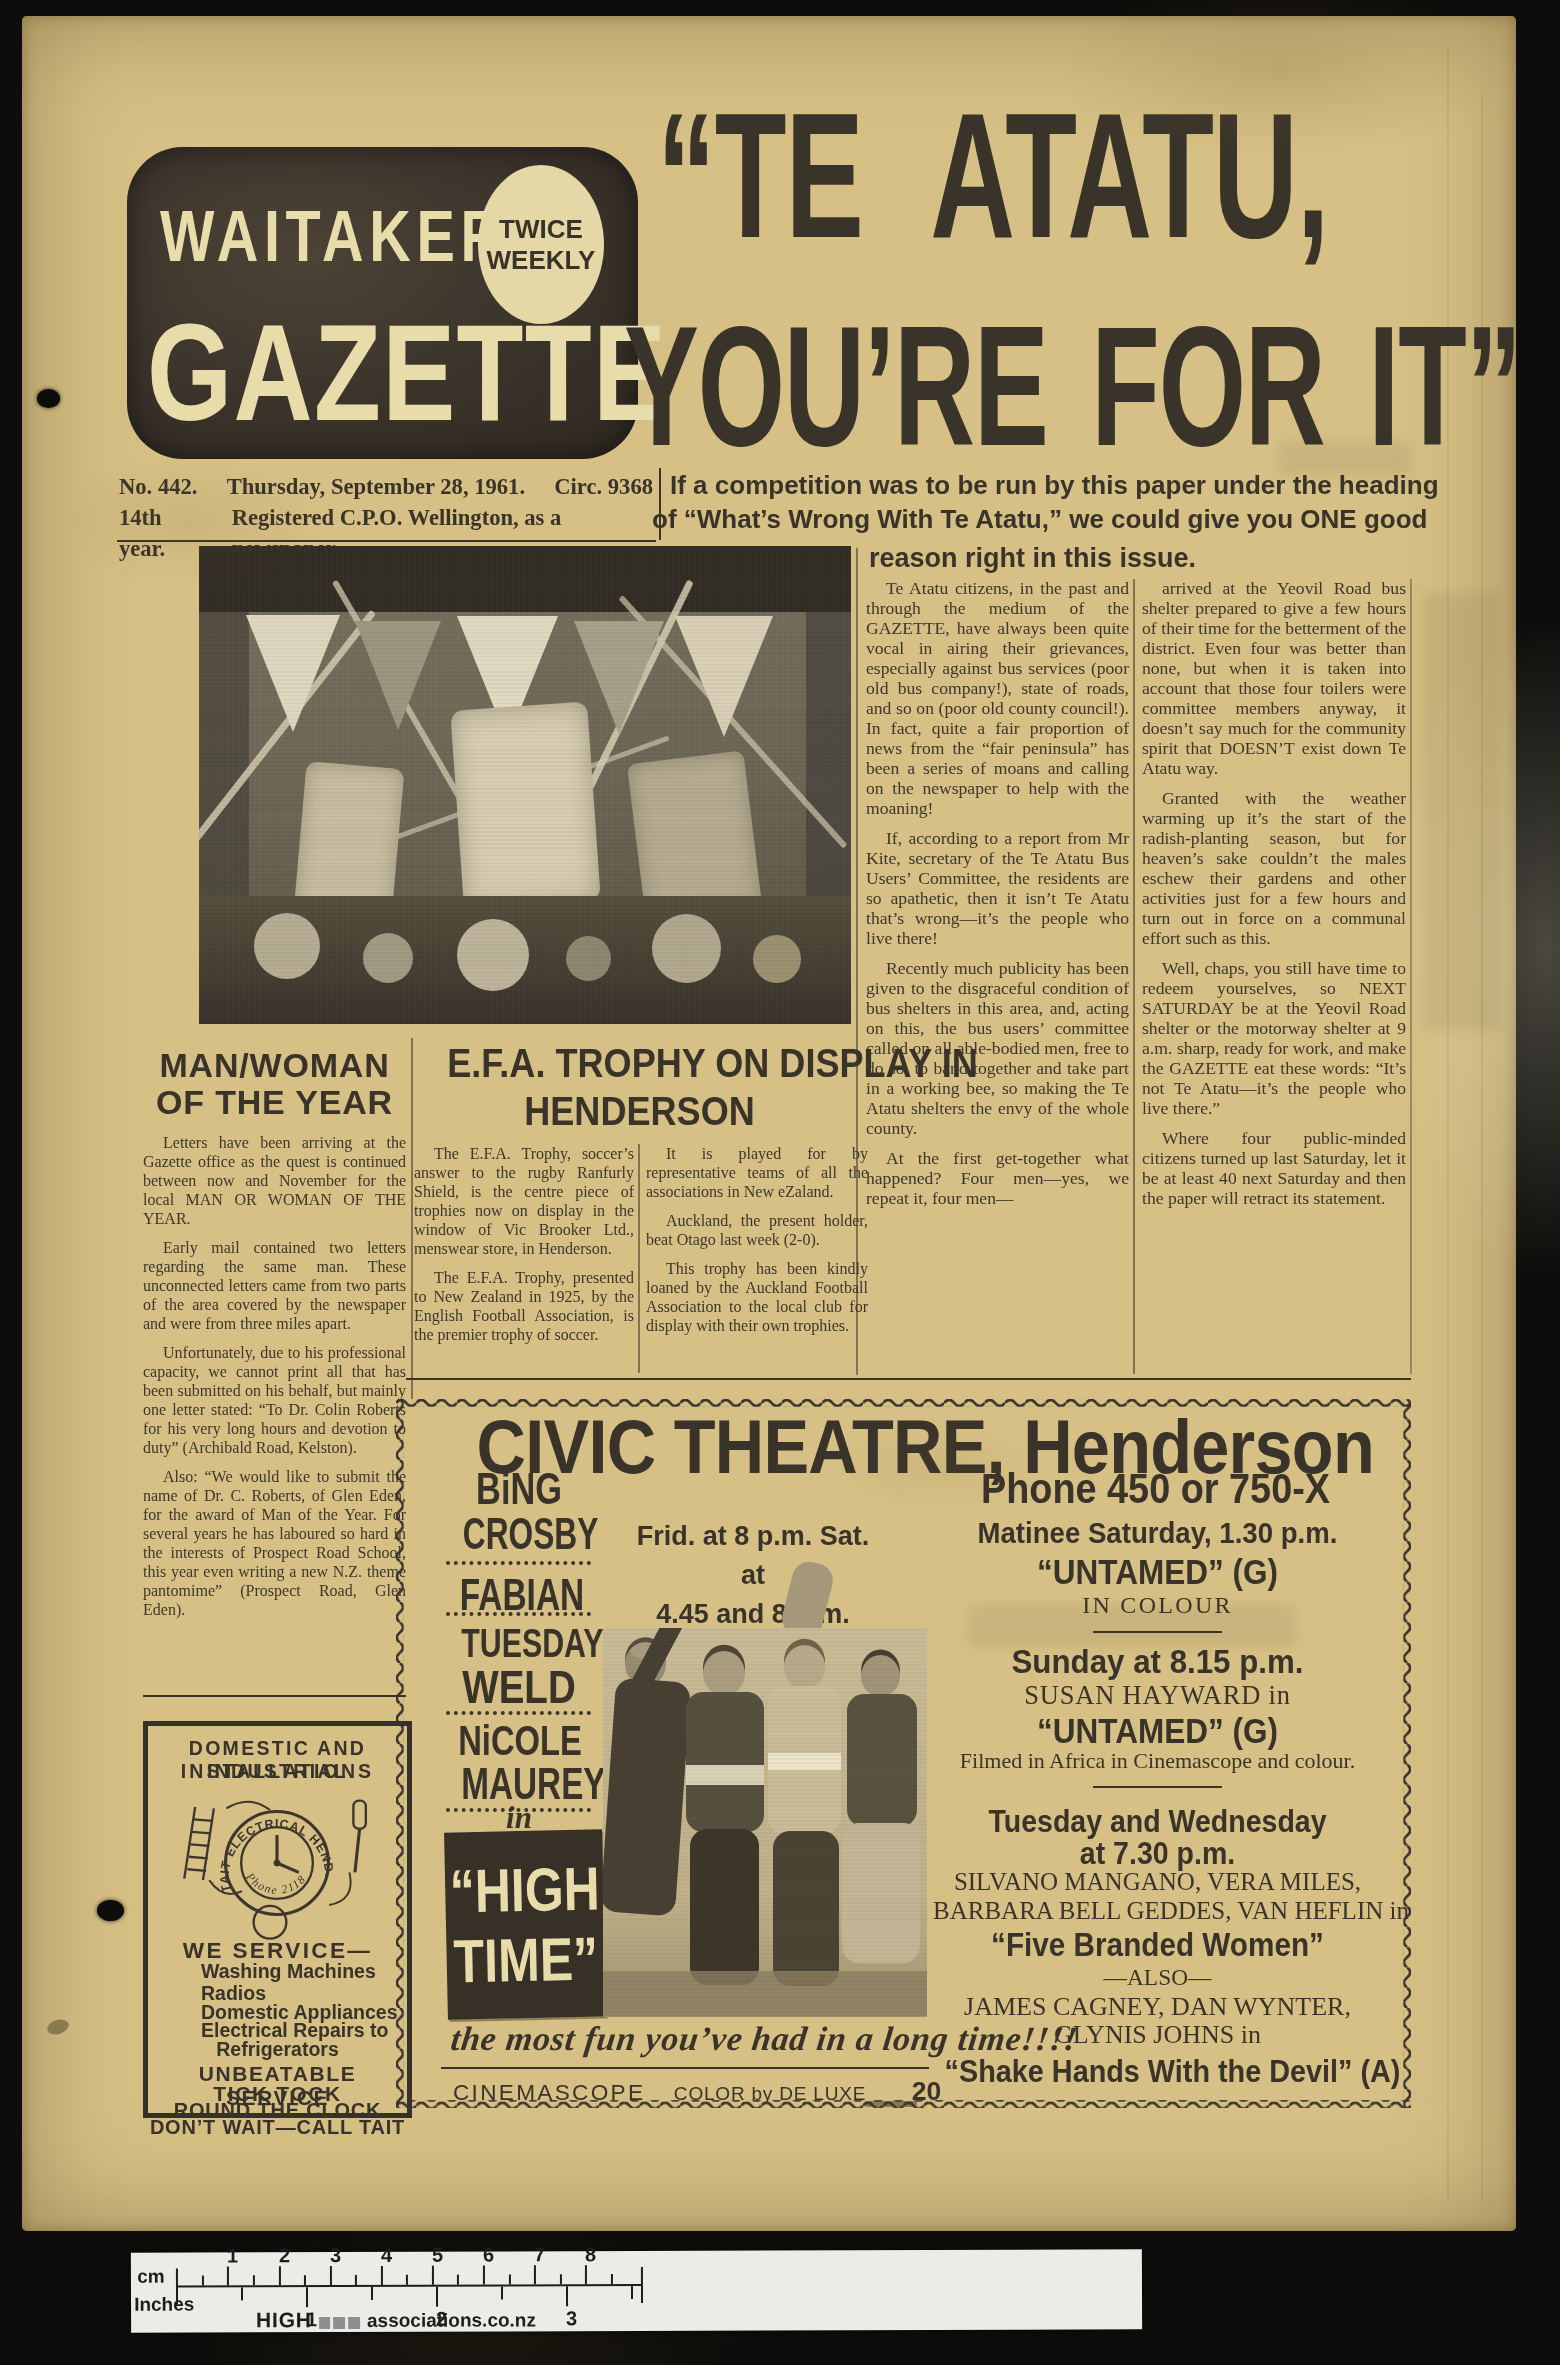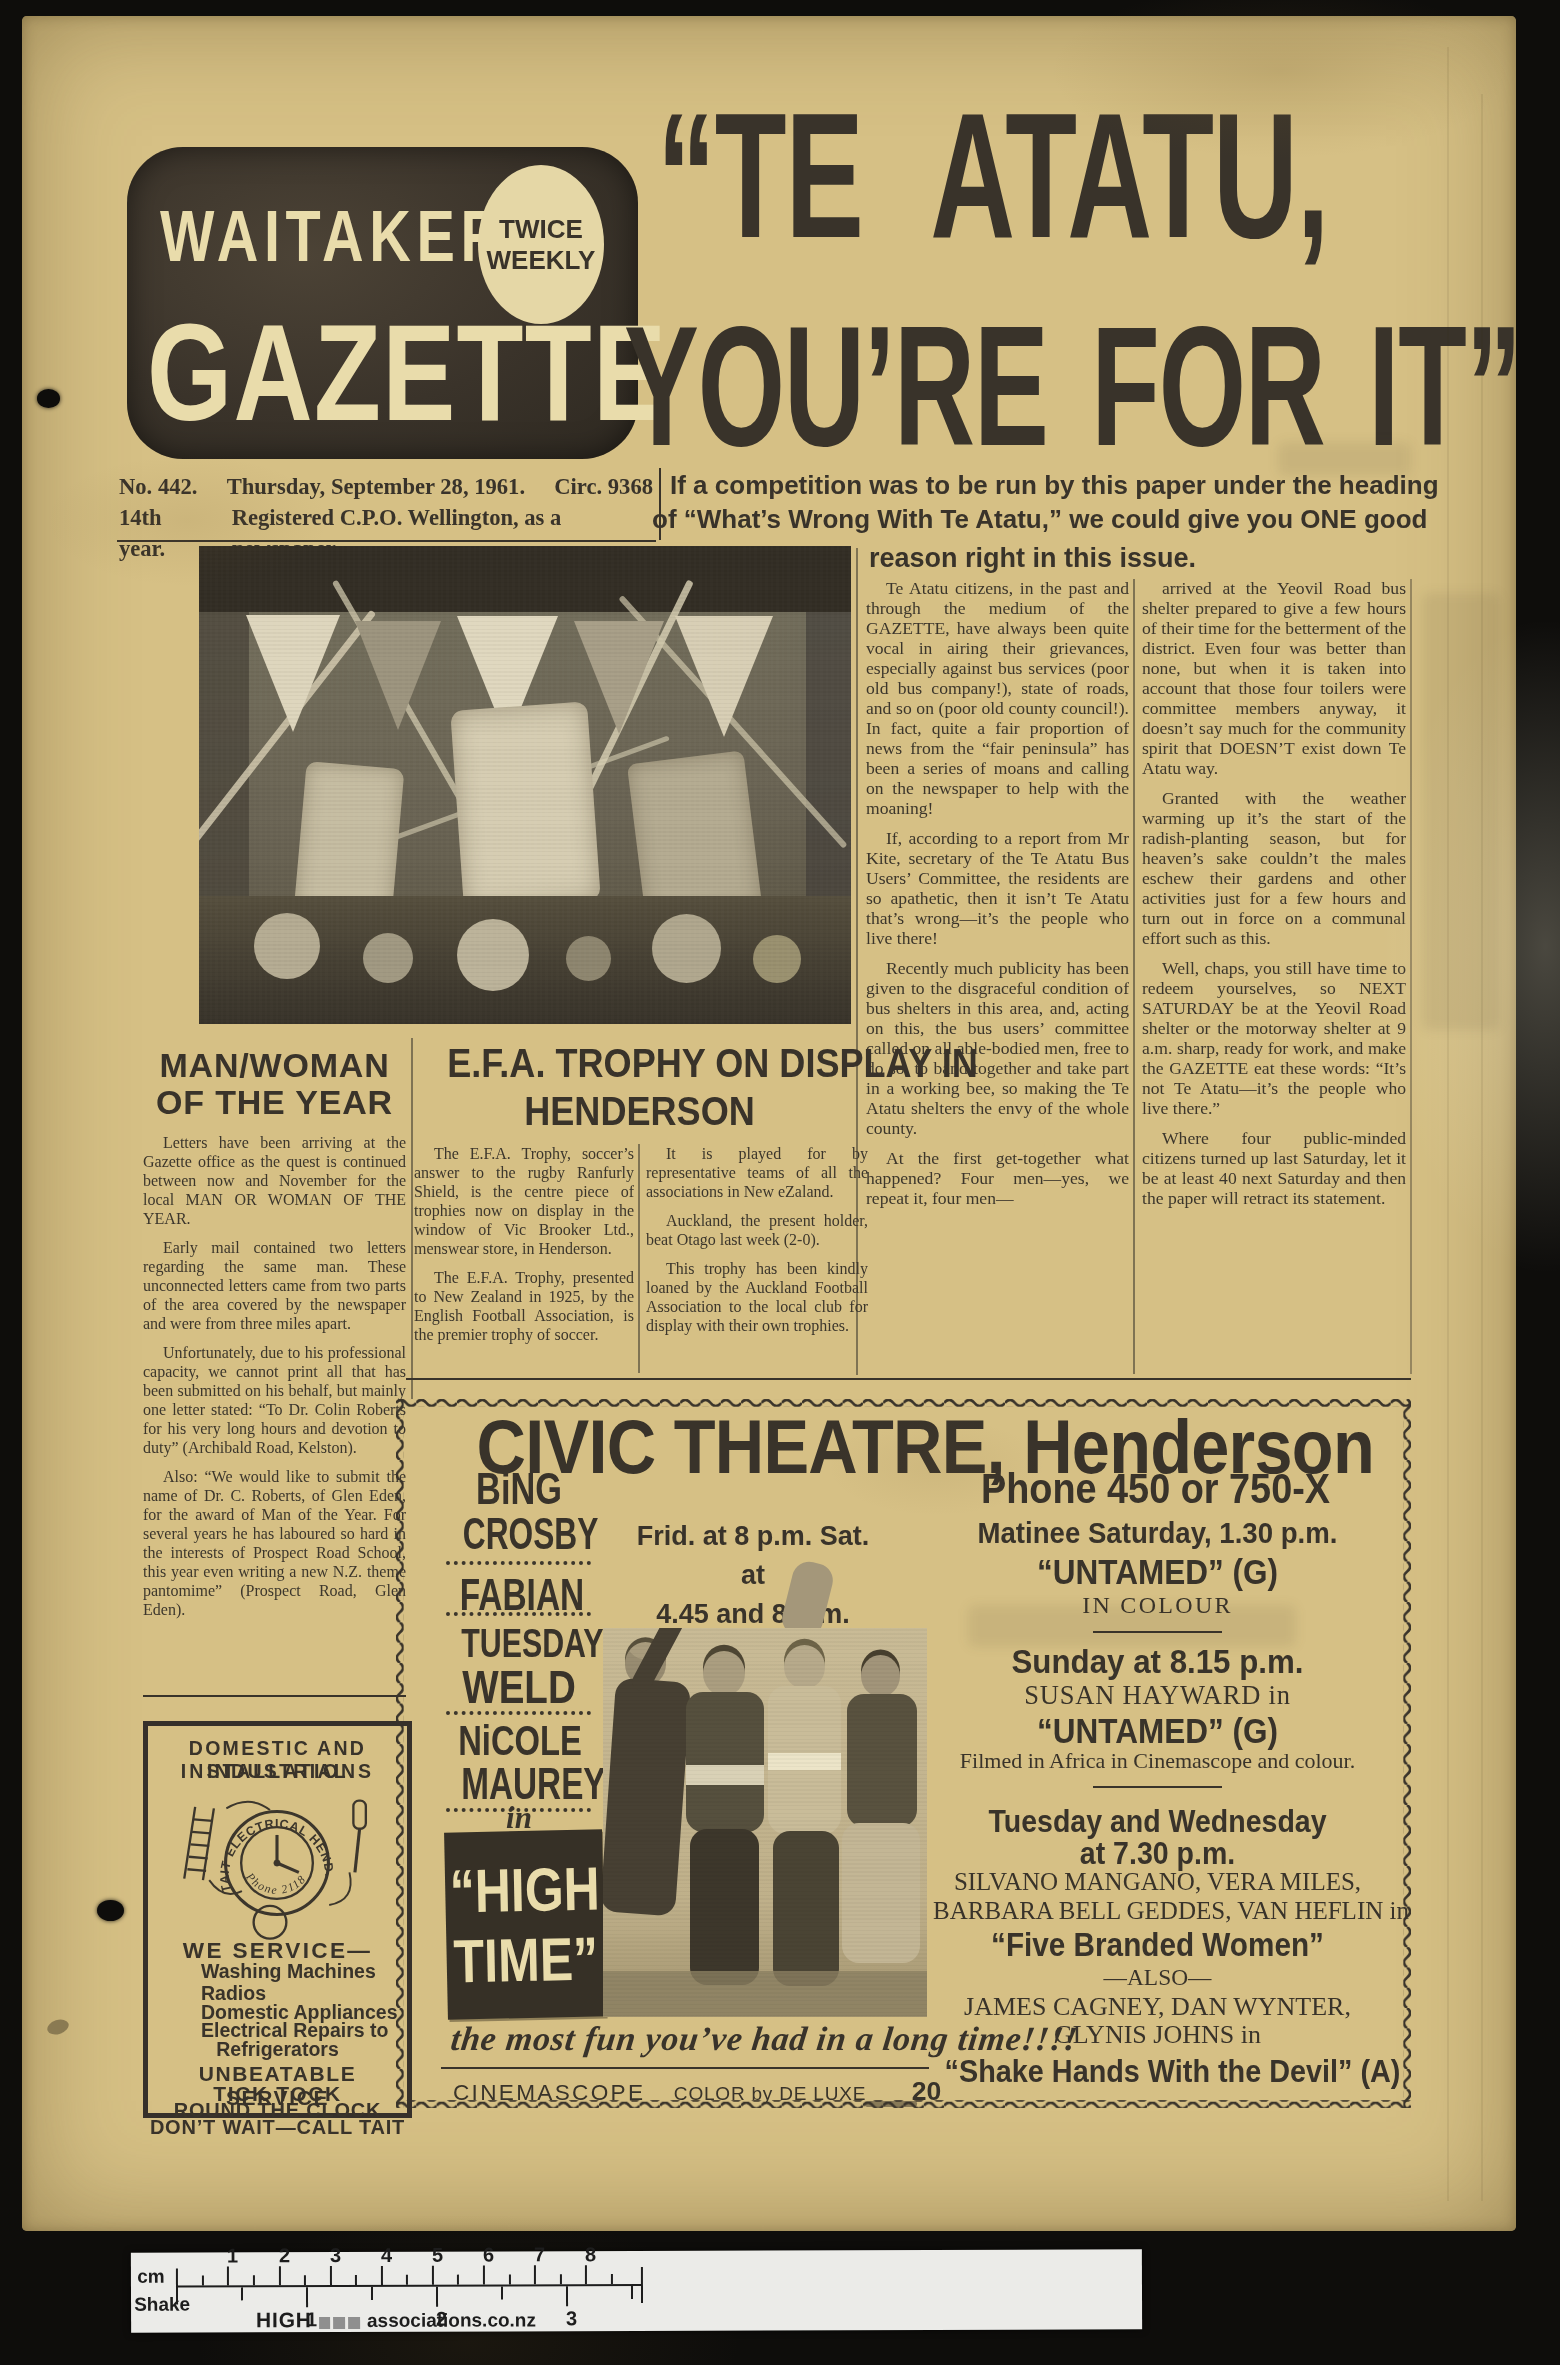--- a/index.html
+++ b/index.html
@@ -330,21 +330,21 @@
   <div class="foldline" style="left:1481px;top:94px;height:2107px;"></div>
   <div class="ghost" style="left:1278px;top:442px;width:133px;height:34px;"></div>
   <div class="ghost" style="left:1422px;top:593px;width:78px;height:437px;"></div>
   <div class="ghost" style="left:968px;top:1605px;width:328px;height:42px;"></div>
   <div class="hole" style="left:37px;top:389px;width:23.4px;height:19px;"></div>
   <div class="hole" style="left:97px;top:1900px;width:26.5px;height:21px;"></div>
   <div class="hole" style="left:47px;top:2020px;width:22px;height:14px;background:#8a7a52;box-shadow:none;transform:rotate(-18deg);"></div>
 
   <div id="rulerstrip">
     <div class="abs sans b" style="left:6.2px;top:12.5px;font-size:19px;color:#1d1d1d;">cm</div>
-    <div class="abs sans b" style="left:3.1px;top:41px;font-size:19px;color:#1d1d1d;">Shake</div>
+    <div class="abs sans b" style="left:3.1px;top:41px;font-size:19px;color:#1d1d1d;">Inches</div>
     <div id="ticks">
         <div class="tick" style="left: 45px; top: 33px; width: 465px; height: 2.3px;"></div>
         <div class="tick" style="left: 45px; top: 15.6px; width: 2.3px; height: 36px;"></div>
         <div class="tick" style="left: 510px; top: 15.6px; width: 2.3px; height: 36px;"></div>
         <div class="tick" style="left: 96px; top: 14px; width: 2.3px; height: 19px;"></div>
         <div class="ticklabel" style="left: 96px; top: -7.8px; width: 0px; height: 0px;">1</div>
         <div class="tick" style="left: 148px; top: 14px; width: 2.3px; height: 19px;"></div>
         <div class="ticklabel" style="left: 148px; top: -7.8px; width: 0px; height: 0px;">2</div>
         <div class="tick" style="left: 199px; top: 14px; width: 2.3px; height: 19px;"></div>
         <div class="ticklabel" style="left: 199px; top: -7.8px; width: 0px; height: 0px;">3</div>

